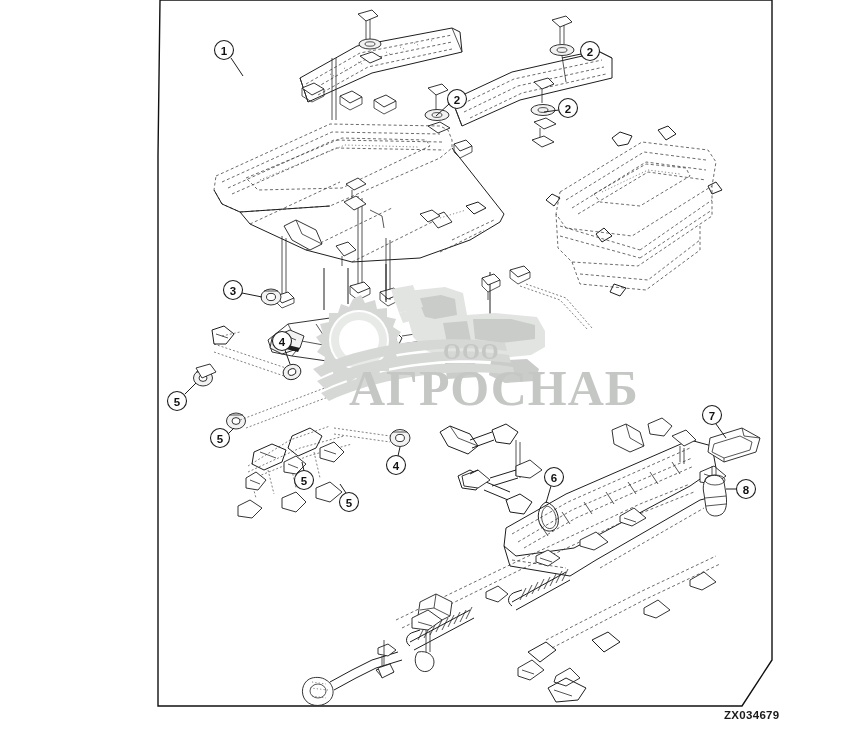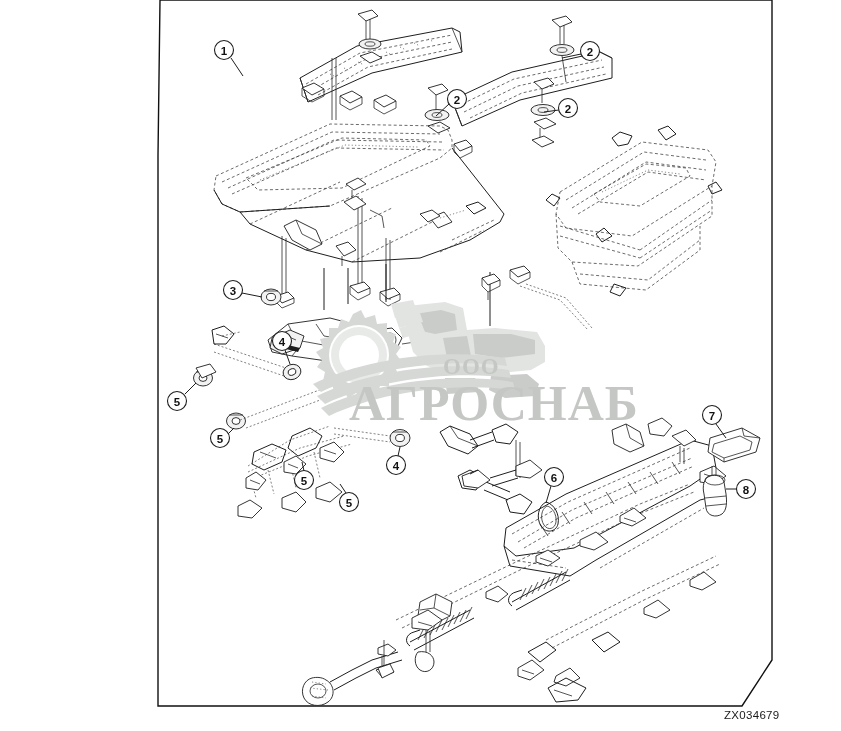--- a/index.html
+++ b/index.html
@@ -54,21 +54,21 @@
     font-weight: 700;
     fill: #111;
     text-anchor: middle;
     dominant-baseline: central;
   }
 
   
   #watermark {
     position: absolute;
     left: 295px;
-    top: 300px;
+    top: 285px;
     width: 280px;
     height: 135px;
     pointer-events: none;
   }
   #watermark svg { width: 100%; height: 100%; overflow: visible; }
   .wm-fill { fill: #d6d8d6; }
   .wm-fill2 { fill: #c9ccc9; }
   .wm-light { fill: #e2e4e2; }
   .wm-text {
     font-family: "Liberation Serif", serif;
@@ -78,20 +78,21 @@
 
   
   #part-number {
     position: absolute;
     left: 724px;
     top: 709px;
     font-size: 11.5px;
     letter-spacing: 0.3px;
     color: #1a1a1a;
     white-space: nowrap;
+    font-weight: bold;
   }
 </style>
 </head>
 <body>
 
 <div id="diagram-root">
 
   <svg class="layer" viewBox="0 0 841 731">
 
     <polyline class="border" points="160,0 772,0 772,660 742,706 158,706 158,155 160,0"></polyline>

